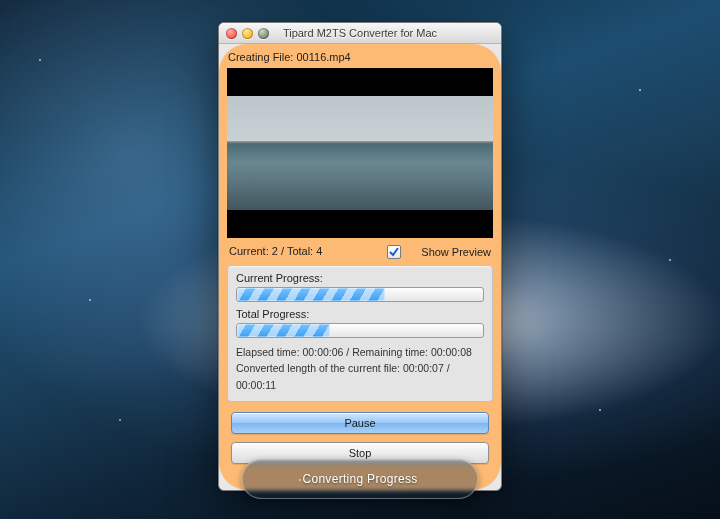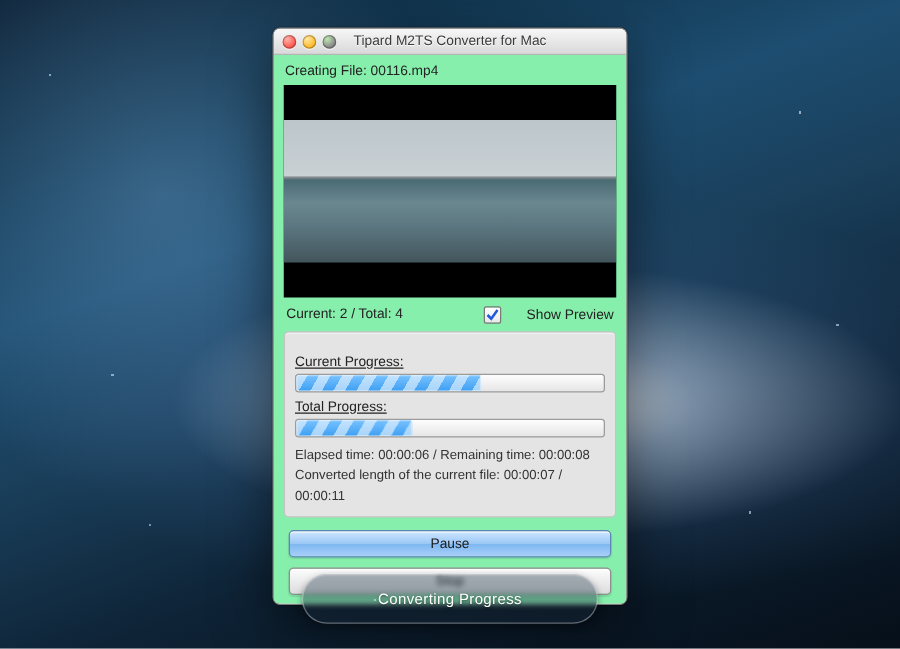--- a/index.html
+++ b/index.html
@@ -34,21 +34,21 @@
     height:20px;display:flex;align-items:center;
     background:linear-gradient(#f7f7f7,#d9d9d9);
     border-bottom:1px solid #b5b5b5;position:relative;
   }
   .traffic{display:flex;gap:5px;padding-left:7px;}
   .tl{width:11px;height:11px;border-radius:50%;box-shadow:inset 0 0 0 1px rgba(0,0,0,0.25),0 1px 0 rgba(255,255,255,0.6);}
   .tl.red{background:radial-gradient(circle at 35% 30%,#ffb3ab,#ff5f57 60%,#d43b31);}
   .tl.yel{background:radial-gradient(circle at 35% 30%,#ffe7a6,#ffbd2e 60%,#d69a15);}
   .tl.grn{background:radial-gradient(circle at 35% 30%,#bde8b1,#8b8b8b 60%,#6e6e6e);} 
   .title{position:absolute;left:0;right:0;text-align:center;font-size:11px;color:#3a3a3a;text-shadow:0 1px 0 #fff;}
-  .body{padding:4px 8px 5px 8px;background:#86efac;}
+  .body{padding:4px 8px 24px 8px;background:#fdba74;border-radius:28px;}
   .line{padding:3px 1px;font-size:11px;}
   .preview{
     width:266px;height:170px;background:#000;margin:2px auto 4px auto;position:relative;overflow:hidden;
   }
   
   .preview .img{
     position:absolute;left:0;right:0;top:28px;bottom:28px;
     background:
       linear-gradient(to bottom,
         #bcc6cb 0%, #c7cfd3 34%, #c9d2d6 39%,
@@ -56,21 +56,21 @@
         #4a6b74 42%, #6a8790 58%, #5b7680 75%, #43555c 100%);
   }
   .row-ct{display:flex;justify-content:space-between;padding:3px 2px 6px 2px;}
   .chk{display:inline-flex;align-items:center;gap:20px;}
   .chkbox{width:12px;height:12px;border:1px solid #7a7a7a;border-radius:2px;background:linear-gradient(#fff,#e8e8e8);display:inline-flex;align-items:center;justify-content:center;}
   .chkbox.checked svg{display:block;} .chkbox svg{display:none;width:10px;height:10px;}
   .panel{
     background:#e4e4e4;border:1px solid #c3c3c3;border-radius:4px;padding:6px 8px 8px 8px;
     box-shadow:inset 0 1px 0 #f5f5f5;
   }
-  .plabel{font-size:11px;margin:12px 0 3px 0;text-decoration:underline;}
+  .plabel{font-size:11px;margin:0 0 3px 0;}
   .pbar{
     height:13px;border:1px solid #9b9b9b;border-radius:3px;position:relative;overflow:hidden;
     background:linear-gradient(#fdfdfd,#e6e6e6);
   }
   .pfill{
     position:absolute;left:0;top:0;bottom:0;border-radius:2px;
     background:
       repeating-linear-gradient(120deg,rgba(255,255,255,0.55) 0 8px,rgba(255,255,255,0) 8px 16px),
       linear-gradient(#79c2ff,#3d9ff2);
     box-shadow:inset 0 0 0 1px rgba(255,255,255,0.4);

